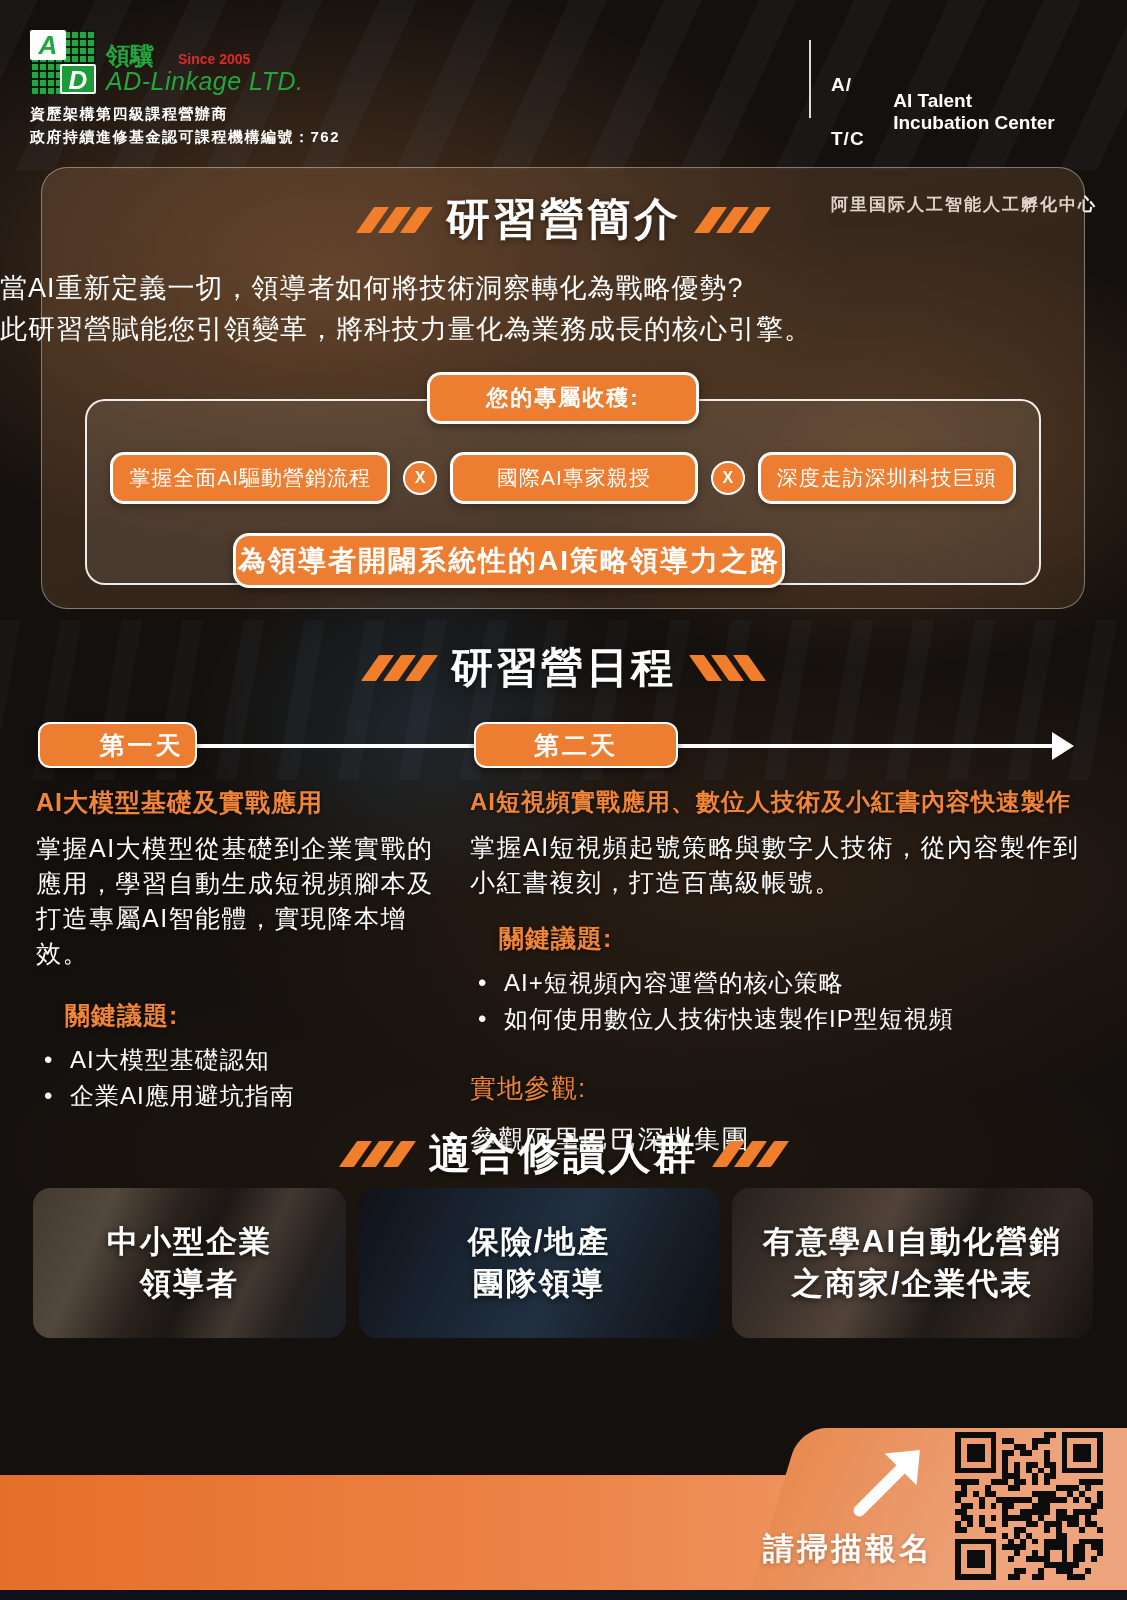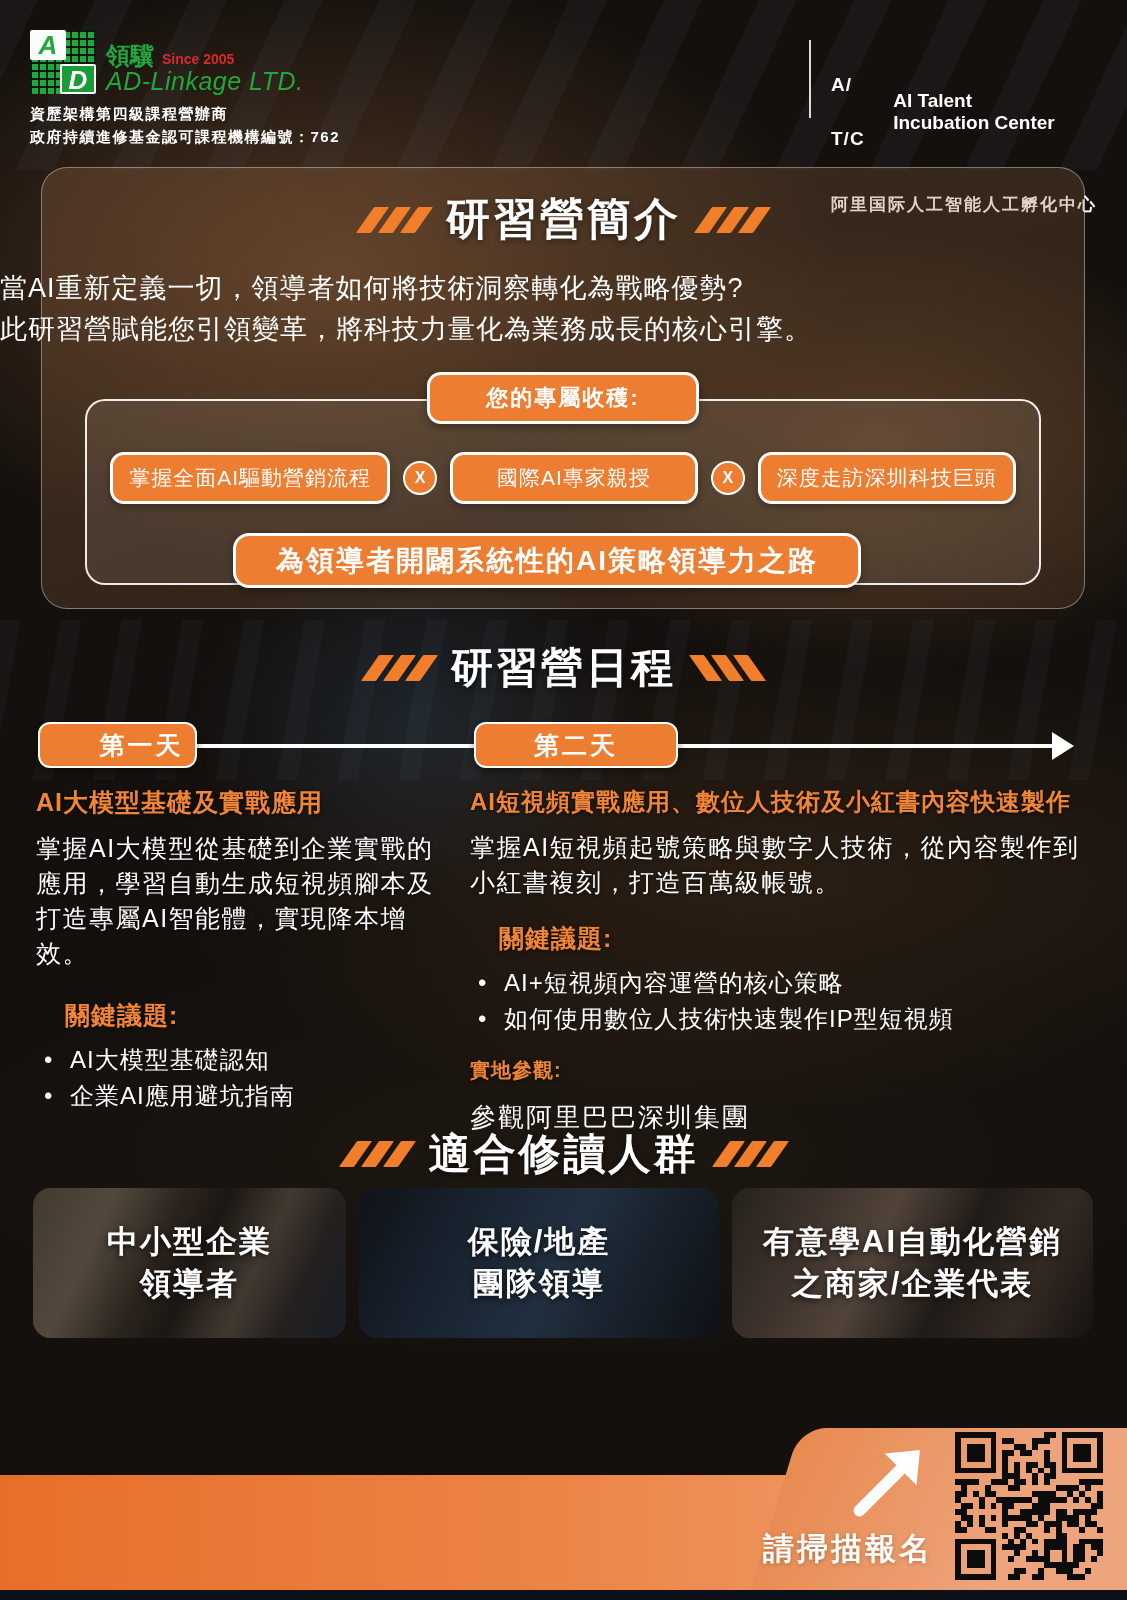--- a/index.html
+++ b/index.html
@@ -27,21 +27,21 @@
   .logo-row{display:flex;align-items:flex-end;}
   .logo-grid{width:66px;height:64px;position:relative;background:#21A73E;border-radius:3px;
     background-image:linear-gradient(to right, rgba(10,14,11,.9) 2px, transparent 2px),
                      linear-gradient(to bottom, rgba(10,14,11,.9) 2px, transparent 2px);
     background-size:8px 8px;}
   .logo-a{position:absolute;left:0;top:0;width:36px;height:30px;background:#fff;border-radius:2px;
     color:#21A73E;font-weight:bold;font-style:italic;font-size:26px;line-height:30px;text-align:center;}
   .logo-d{position:absolute;right:0;bottom:0;width:36px;height:30px;background:#1b9c38;border:2px solid #fff;
     border-radius:2px;color:#fff;font-weight:bold;font-style:italic;font-size:26px;line-height:28px;text-align:center;box-sizing:border-box;}
   .logo-txt{margin-left:10px;display:flex;flex-direction:column;line-height:1.05;}
-  .brand-cn-row{display:flex;align-items:baseline;gap:8px;}
+  .brand-cn-row{display:flex;align-items:baseline;gap:24px;}
   .brand-cn{color:#21A73E;font-weight:bold;font-size:24px;}
   .since{color:#D92B2B;font-weight:bold;font-size:14px;}
   .brand-en{color:#21A73E;font-weight:normal;font-style:italic;font-size:25px;letter-spacing:.5px;}
   .hdr-sub{margin-top:8px;font-size:15px;font-weight:bold;letter-spacing:1.5px;line-height:1.55;color:#fff;}
 
   .hdr-right{right:30px;top:40px;display:flex;}
   .hdr-divider{width:2px;background:rgba(255,255,255,.85);margin-right:20px;height:78px;}
   .atc{display:flex;flex-direction:column;}
   .atc-top{display:flex;align-items:center;gap:12px;}
   .atc-logo{font-weight:bold;font-size:19px;line-height:.95;letter-spacing:1px;white-space:pre;}
@@ -67,21 +67,21 @@
     font-size:22px;font-weight:bold;letter-spacing:2px;z-index:3;box-shadow:0 3px 8px rgba(0,0,0,.35);}
   .inner-panel{left:85px;top:399px;width:956px;height:186px;border:2px solid rgba(255,255,255,.9);
     border-radius:20px;background:rgba(255,232,214,.10);box-sizing:border-box;z-index:1;}
   .benefits-row{left:85px;top:452px;width:956px;display:flex;align-items:center;justify-content:center;gap:13px;z-index:2;}
   .benefit-btn{height:52px;padding:0 16px;background:#ED7D31;border:3px solid #fff;border-radius:14px;
     box-sizing:border-box;display:flex;align-items:center;font-size:21px;font-weight:normal;letter-spacing:1px;
     box-shadow:0 3px 8px rgba(0,0,0,.3);}
   .benefit-btn.mid{padding:0 44px;}
   .x-sep{width:34px;height:34px;border-radius:50%;background:#ED7D31;border:2px solid #fff;box-sizing:border-box;
     display:flex;align-items:center;justify-content:center;font-size:16px;font-weight:bold;flex:0 0 auto;}
-  .benefit-footer{left:233px;top:533px;width:628px;height:55px;background:#ED7D31;border:3px solid #fff;
+  .benefit-footer{left:233px;top:533px;width:552px;height:55px;background:#ED7D31;border:3px solid #fff;
     border-radius:16px;box-sizing:border-box;display:flex;align-items:center;justify-content:center;
     font-size:28px;font-weight:bold;letter-spacing:2px;z-index:3;box-shadow:0 3px 8px rgba(0,0,0,.35);}
 
   
   .sched-title{left:0;right:0;top:640px;}
   .sched-title .t{font-size:42px;}
   .tl-line{left:130px;top:744px;width:928px;height:4px;background:#fff;border-radius:2px;z-index:1;}
   .tl-arrow{left:1052px;top:732px;width:0;height:0;border-left:22px solid #fff;border-top:14px solid transparent;
     border-bottom:14px solid transparent;z-index:1;}
   .day-pill{height:46px;background:#ED7D31;border:2.5px solid #fff;border-radius:12px;box-sizing:border-box;
@@ -93,21 +93,21 @@
   .day1-col{left:36px;top:786px;width:412px;}
   .day2-col{left:470px;top:786px;width:632px;}
   .day-heading{color:#F08437;font-weight:bold;font-size:25px;letter-spacing:1px;text-shadow:0 1px 4px rgba(0,0,0,.6);}
   .day2-col .day-heading{font-size:24px;}
   .day-desc{margin-top:12px;font-size:25px;line-height:1.4;letter-spacing:1.5px;text-shadow:0 1px 4px rgba(0,0,0,.6);}
   .topics-label{margin-top:28px;color:#F08437;font-weight:bold;font-size:25px;letter-spacing:1px;text-shadow:0 1px 4px rgba(0,0,0,.6);padding-left:29px;}
   .day2-col .topics-label{margin-top:22px;}
   .topics{margin:10px 0 0 0;padding:0;list-style:none;font-size:24px;line-height:1.5;letter-spacing:1px;}
   .topics li{padding-left:34px;position:relative;}
   .topics li::before{content:"•";position:absolute;left:8px;}
-  .visit-label{margin-top:20px;color:#F08437;font-weight:bold;font-size:20px;letter-spacing:1px;text-shadow:0 1px 4px rgba(0,0,0,.6);}
+  .visit-label{margin-top:34px;color:#F08437;font-weight:normal;font-size:26px;letter-spacing:1px;text-shadow:0 1px 4px rgba(0,0,0,.6);}
   .visit-text{margin-top:16px;font-size:26px;letter-spacing:2px;}
 
   
   .aud-title{left:0;right:0;top:1126px;}
   .aud-title .t{font-size:42px;}
   .cards-row{left:33px;top:1188px;width:1061px;display:flex;gap:13px;}
   .aud-card{height:150px;border-radius:18px;overflow:hidden;position:relative;flex:0 0 auto;}
   .aud-card .photo{position:absolute;inset:0;}
   .aud-card .shade{position:absolute;inset:0;background:rgba(10,8,8,.45);}
   .aud-card .cap{position:absolute;inset:0;display:flex;flex-direction:column;align-items:center;justify-content:center;

